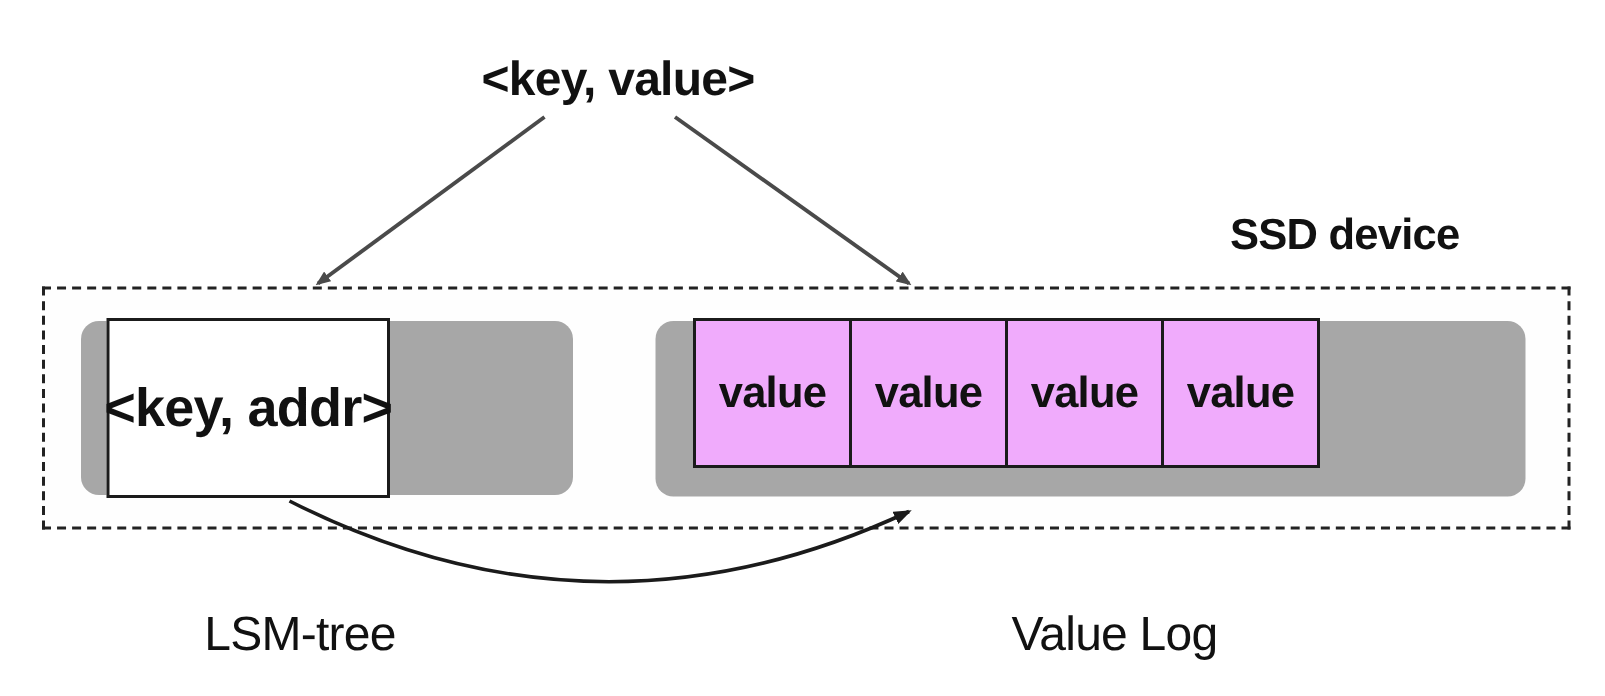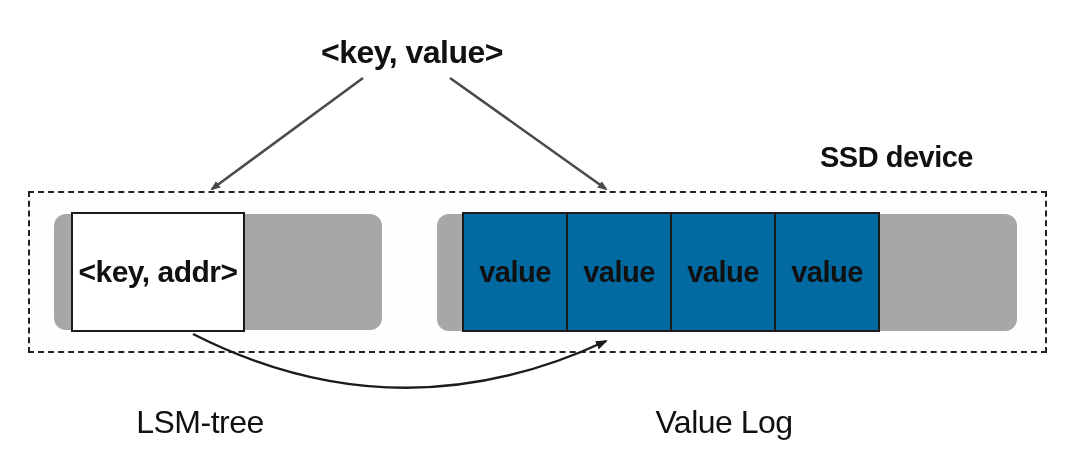--- a/index.html
+++ b/index.html
@@ -31,44 +31,44 @@
     box-sizing:border-box;
     background:#fefefe;
   }
   .gray-block{
     background:var(--block-gray);
     border-radius:12px;
   }
   .lsm-gray{left:54px;top:214px;width:328px;height:116px;}
   .vlog-gray{left:437px;top:214px;width:580px;height:117px;}
   .key-addr-box{
-    left:71px;top:212px;width:174px;height:120px;
+    left:71px;top:212px;width:189px;height:120px;
     background:#fff;border:2px solid var(--outline-black);
     box-sizing:border-box;
     display:flex;align-items:center;justify-content:center;
-    font-size:30px;font-weight:700;letter-spacing:-0.5px;white-space:nowrap;
+    font-size:36px;font-weight:700;letter-spacing:-0.5px;white-space:nowrap;
   }
   .vlog-row{
     left:462px;top:212px;height:120px;
     display:flex;
   }
   .vlog-cell{
-    width:106px;height:120px;
-    background:#0369a1;border:2px solid var(--outline-black);
+    width:106px;height:100px;
+    background:#f0abfc;border:2px solid var(--outline-black);
     box-sizing:border-box;
     display:flex;align-items:center;justify-content:center;
     font-size:29px;font-weight:700;letter-spacing:-0.5px;
   }
   .vlog-cell + .vlog-cell{margin-left:-2px;}
   .caption{
     top:404px;transform:translateX(-50%);
     font-size:32px;font-weight:400;letter-spacing:-0.5px;white-space:nowrap;
   }
   .caption-lsm{left:200px;}
-  .caption-vlog{left:724px;}
+  .caption-vlog{left:743px;}
   svg.overlay{
     position:absolute;left:0;top:0;width:1070px;height:464px;
     pointer-events:none;
   }
   .arrow-gray{stroke:var(--arrow-gray);stroke-width:2.6;fill:none;}
   .arrow-black{stroke:var(--outline-black);stroke-width:2.4;fill:none;}
   .head-gray{fill:var(--arrow-gray);}
   .head-black{fill:var(--outline-black);}
 </style>
 </head>

